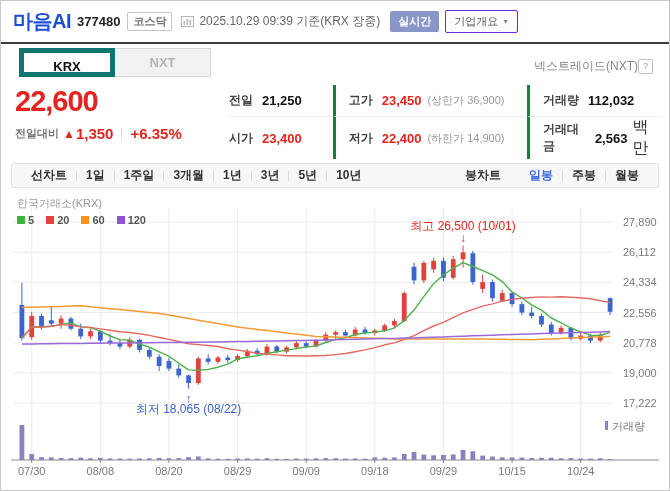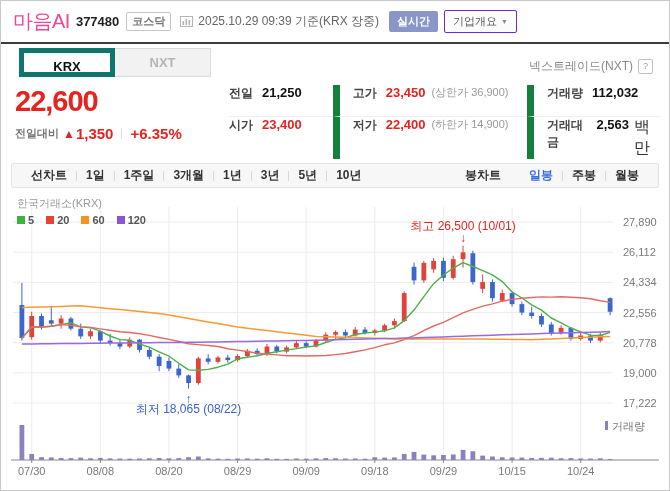--- a/index.html
+++ b/index.html
@@ -1,54 +1,54 @@
 <!DOCTYPE html>
 <html><head>
 <meta charset="utf-8">
 <style>
   html,body{margin:0;padding:0;background:#fff;}
   .page{position:relative;width:668px;height:489px;border:1px solid #c9c9c9;background:#fff;
         font-family:"Liberation Sans",sans-serif;overflow:hidden;}
   
   .hd{position:absolute;top:0;left:0;right:0;height:43px;border-bottom:2px solid #3c3c3c;
       display:flex;align-items:center;padding:0 12px;box-sizing:border-box;}
-  .title{font-size:20px;font-weight:normal;color:#ec4899;letter-spacing:-0.5px;}
+  .title{font-size:20px;font-weight:bold;color:#1d4ed8;letter-spacing:-0.5px;}
   .code{font-size:13px;font-weight:bold;color:#222;margin-left:6px;}
   .badge-kosdaq{font-size:11px;color:#777;border:1px solid #c5c5c5;border-radius:2px;
       padding:1px 5px;margin-left:7px;font-weight:bold;background:#fff;}
   .mini-icon{margin-left:9px;display:inline-flex;}
   .dt{font-size:12px;color:#666;margin-left:5px;}
   .badge-rt{font-size:11px;color:#fff;background:#8a96c8;padding:3px 8px;border-radius:2px;
       margin-left:10px;font-weight:bold;cursor:pointer;}
   .btn-overview{font-size:11px;color:#555;background:#fcfcfc;border:1px solid #6d28d9;border-radius:2px;
       padding:3px 8px;margin-left:6px;cursor:pointer;display:inline-flex;align-items:center;gap:4px;}
   .caret{font-size:7px;color:#888;}
   
   .extabs{position:absolute;top:47px;left:18px;display:flex;}
   .extab{width:96px;height:29px;line-height:27px;text-align:center;font-size:13px;font-weight:bold;
       box-sizing:border-box;cursor:pointer;}
   .extab.active{background:#fff;border:5px solid #0f766e;color:#111;}
   .extab.inactive{background:#f2f2f2;border:1px solid #d9d9d9;border-left:none;color:#b5b5b5;}
   .nxt-right{position:absolute;top:57px;right:16px;font-size:12px;color:#888;display:flex;
-      align-items:center;gap:5px;justify-content:center;}
+      align-items:center;justify-content:center;}
   .help{width:13px;height:13px;border:1px solid #c0c0c0;border-radius:2px;font-size:9px;color:#999;
       text-align:center;line-height:13px;cursor:pointer;background:#fff;}
   
   .quote{position:absolute;top:84px;left:0;right:0;height:74px;}
   .price-main{position:absolute;left:14px;top:0;font-size:29px;font-weight:bold;color:#e5241f;letter-spacing:-1px;}
   .price-diff{position:absolute;left:14px;top:40px;display:flex;align-items:center;}
   .diff-label{color:#777;font-size:11px;font-weight:bold;margin-right:4px;}
   .diff-arrow{color:#e5241f;font-size:12px;margin-right:1px;}
   .diff-val{color:#e5241f;font-weight:bold;font-size:15px;}
   .diff-sep{width:1px;height:11px;background:#ddd;margin:0 8px;}
   .diff-pct{color:#e5241f;font-weight:bold;font-size:15px;}
   .qgrid{position:absolute;left:228px;top:0;right:8px;height:100%;display:grid;
       grid-template-columns:24% 45% 31%;grid-template-rows:1fr 1fr;}
-  .qcell{display:flex;align-items:flex-start;font-size:12px;gap:9px;box-sizing:border-box;}
-  .qcell.c2,.qcell.c3{border-left:7px solid #15803d;padding-left:13px;}
+  .qcell{display:flex;align-items:center;font-size:12px;gap:9px;box-sizing:border-box;}
+  .qcell.c2,.qcell.c3{border-left:3px solid #15803d;padding-left:13px;}
   .qcell.r2{border-top:1px solid #f0f0f0;}
   .qlbl{font-weight:bold;color:#444;}
   .qval{font-weight:bold;font-size:13px;color:#111;}
   .qval.red{color:#e5241f;}
   .qcap{color:#999;font-size:11px;margin-left:-3px;}
   .qunit{color:#333;font-size:16px;margin-left:-4px;}
   
   .period-bar{position:absolute;top:162px;left:10px;right:10px;height:25px;background:#f7f7f7;
       border:1px solid #e3e3e3;border-radius:2px;display:flex;align-items:center;font-size:12px;
       box-sizing:border-box;padding:0 10px;}

